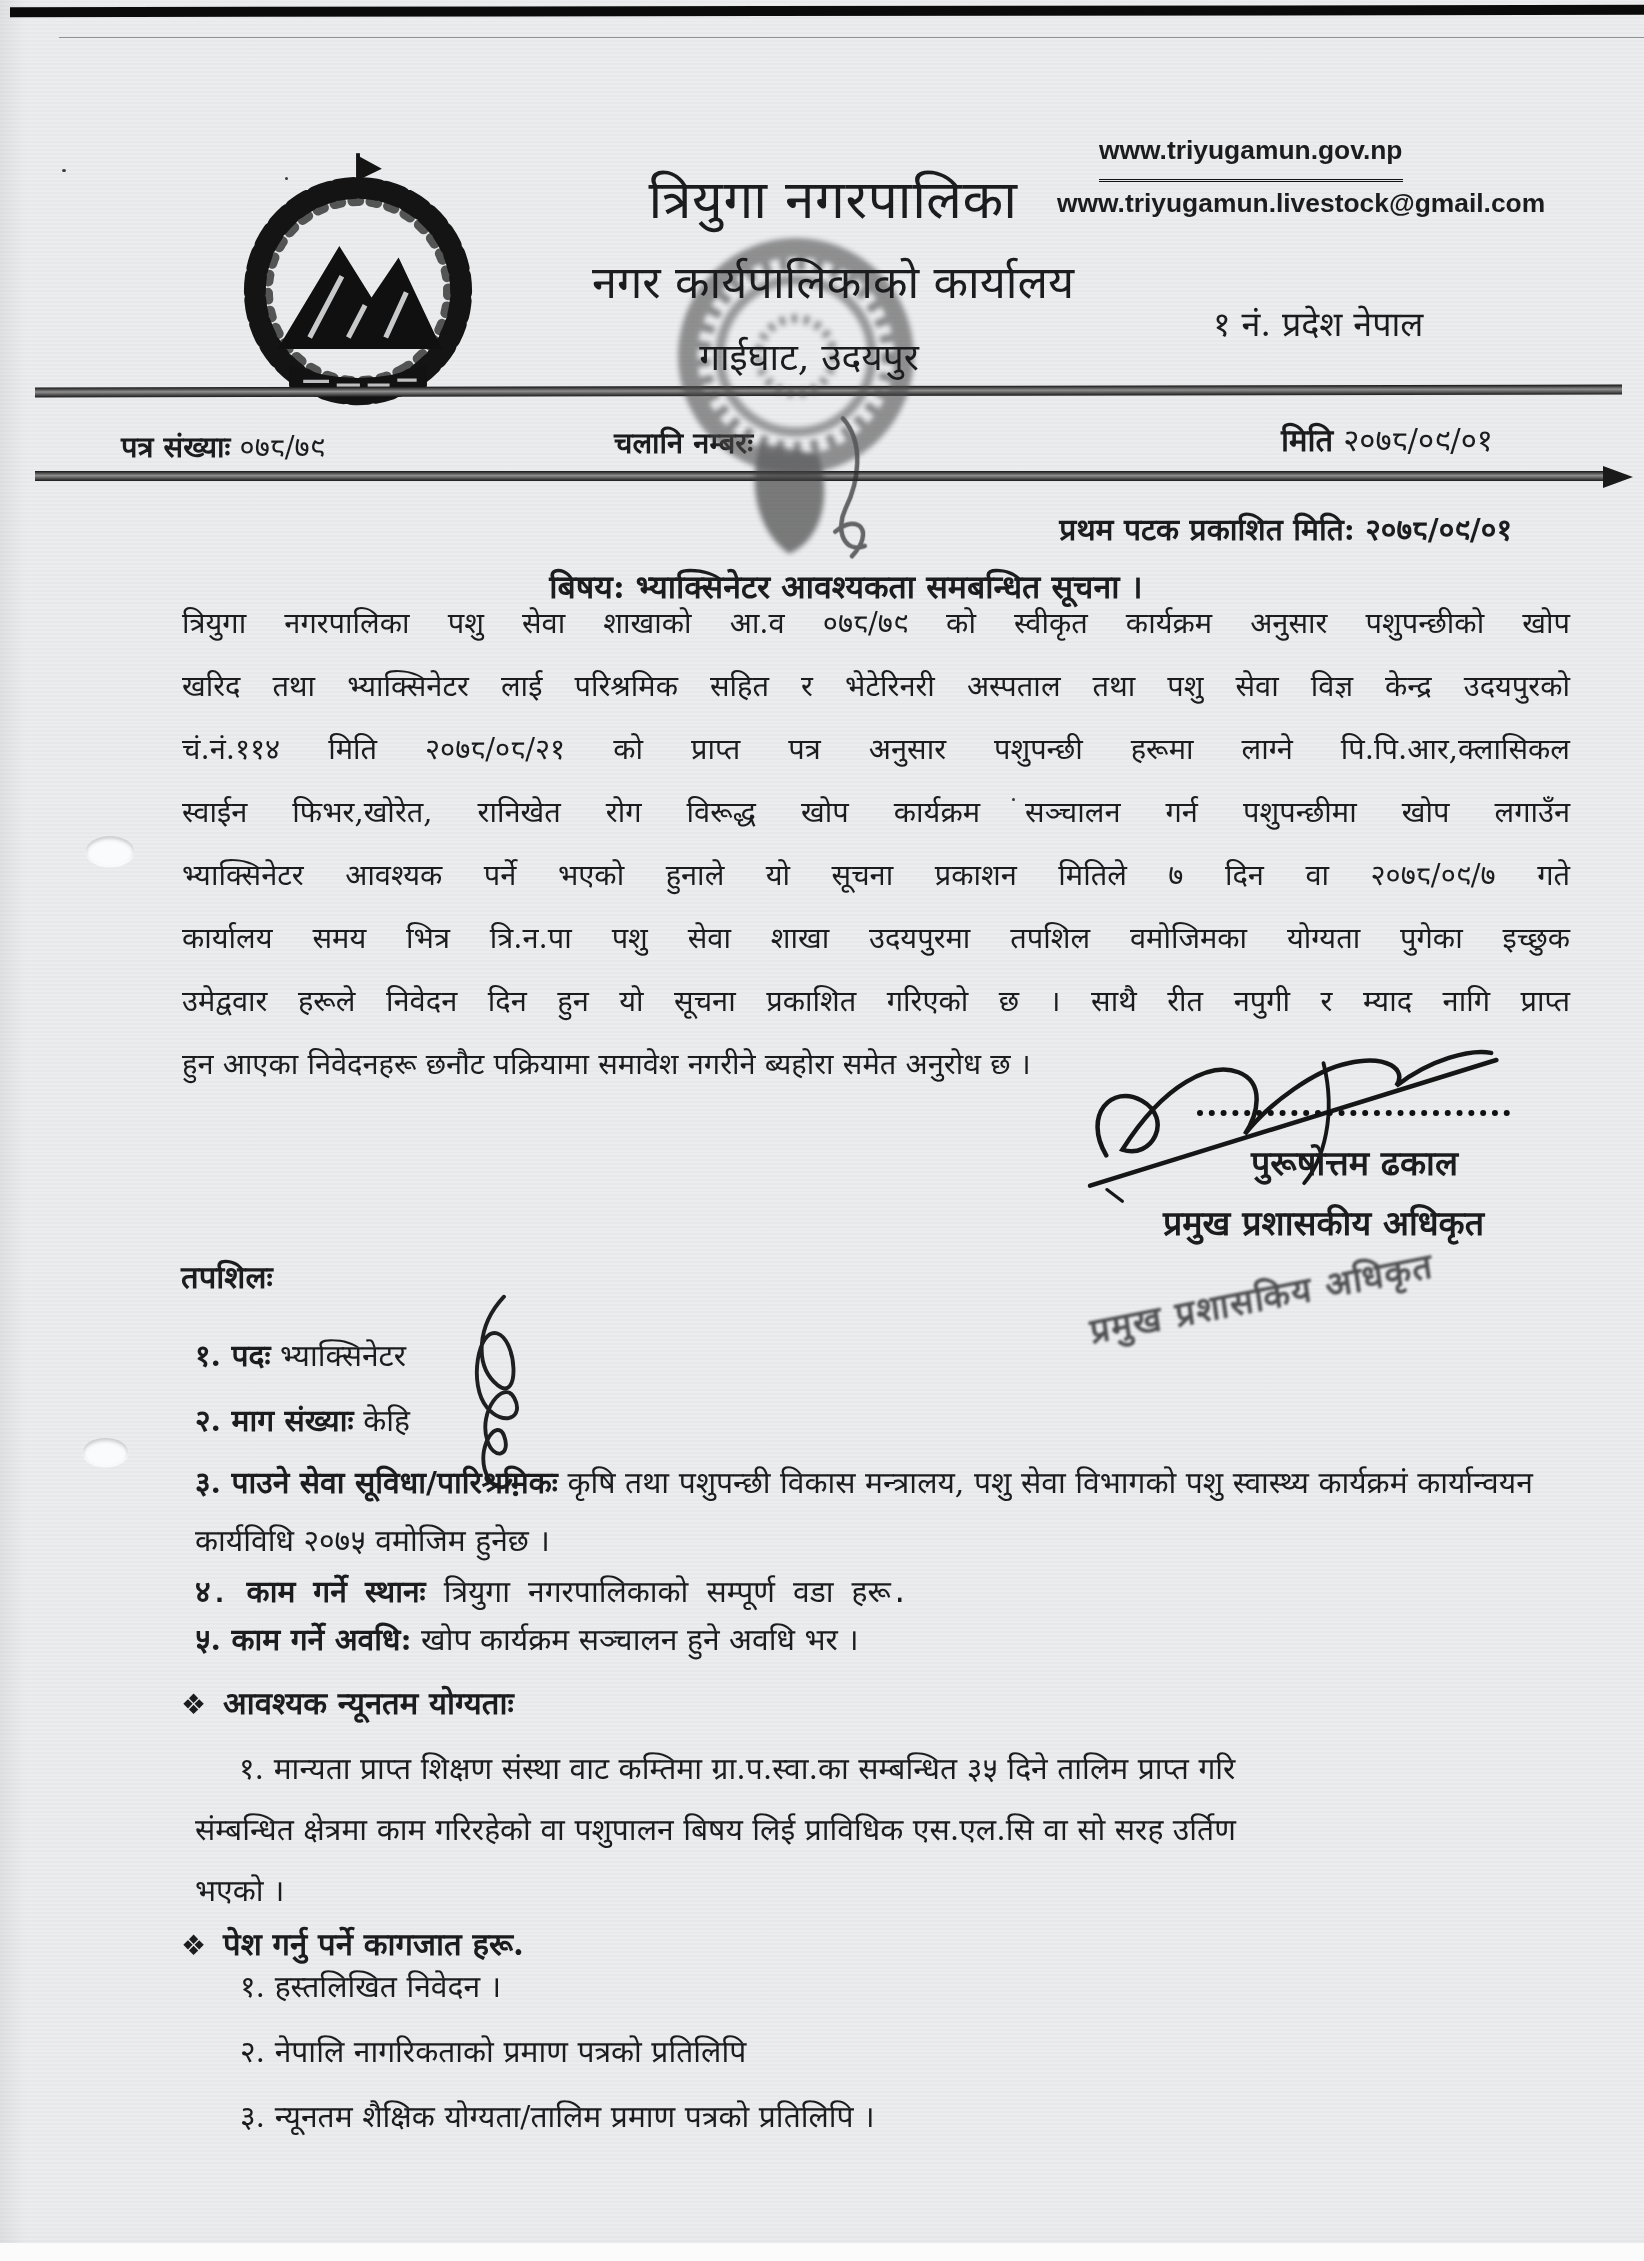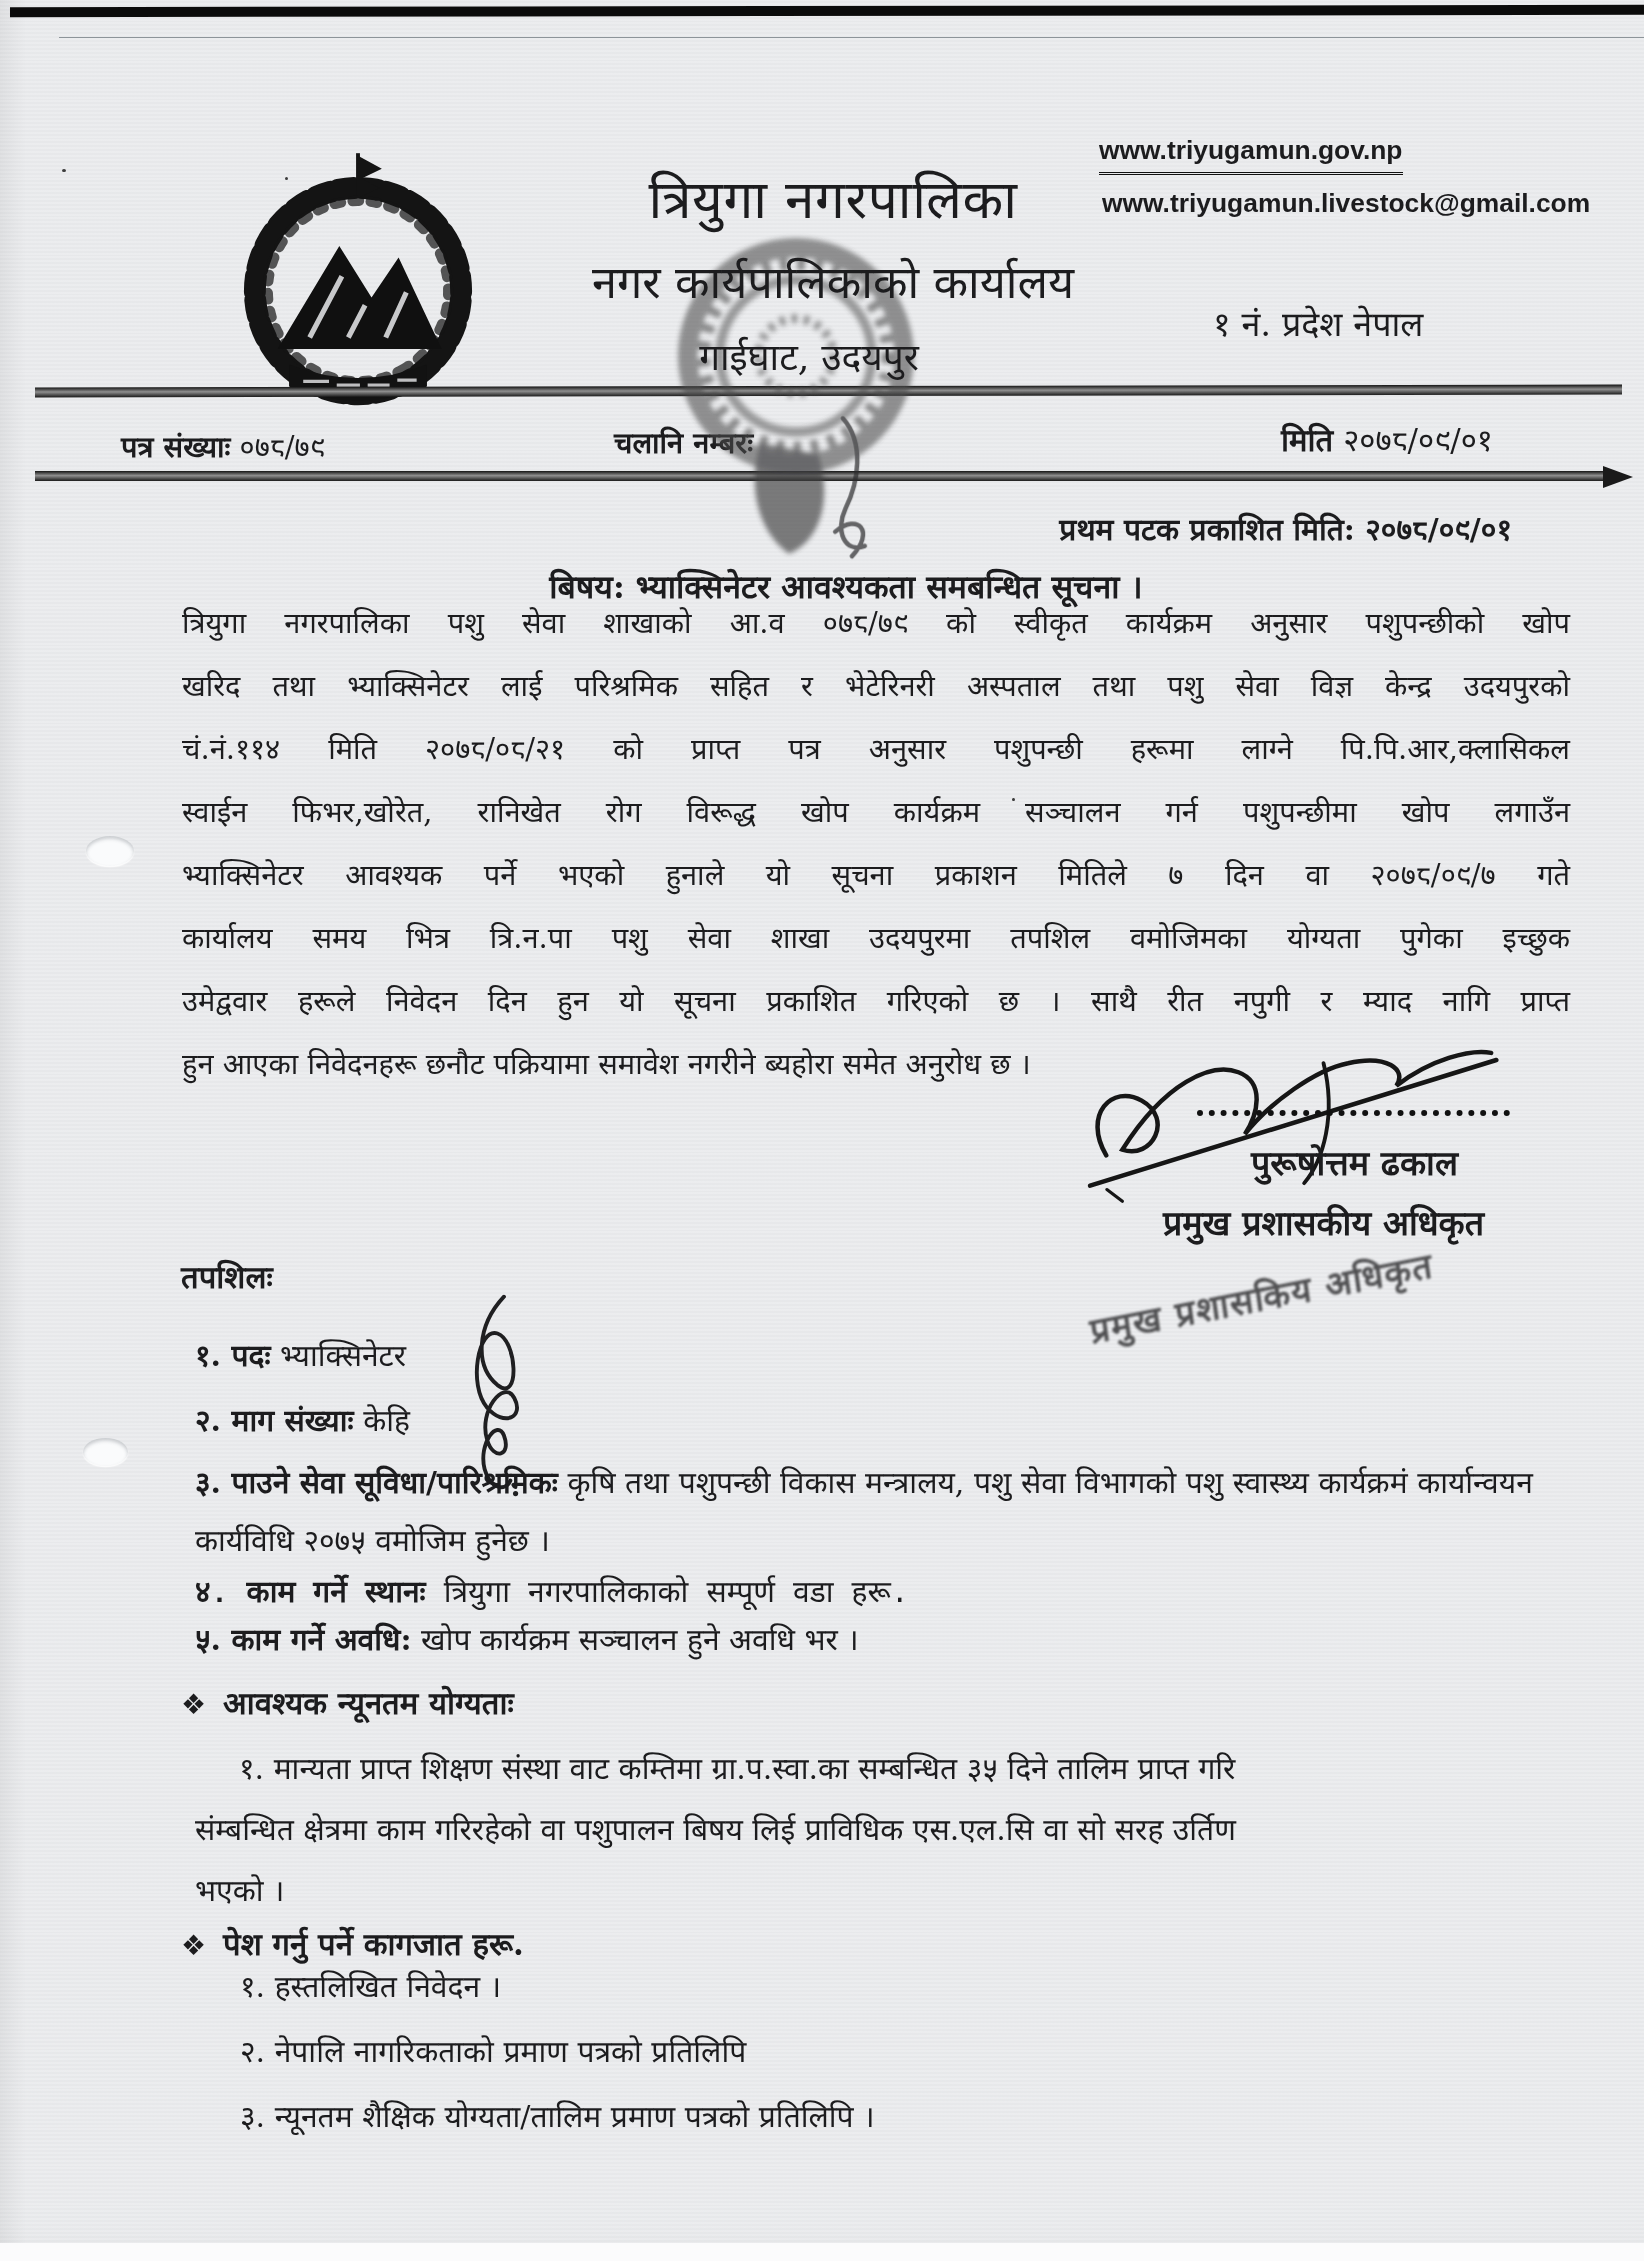--- a/index.html
+++ b/index.html
@@ -23,22 +23,22 @@
   .scan-top-line{left:59px;top:37px;width:1585px;height:1.3px;background:#8d9499;}
   .scan-bottom{left:0;top:2243px;width:1644px;height:18.7px;background:#fbfbfc;}
   .speck{width:3.9px;height:3.2px;background:#3c3c3c;border-radius:50%;}
   .hole{background:#fafbfc;border-radius:50%;
         box-shadow:inset 0 2.6px 3.9px rgba(70,75,85,.28), 0 1.3px 1.3px rgba(255,255,255,.9);}
 
   
   .muni-name{top:161px;left:833px;transform:translateX(-50%);font-size:53px;letter-spacing:0.6px;z-index:3;}
   .office-name{top:250px;left:833px;transform:translateX(-50%);font-size:45px;z-index:3;}
   .address{top:330px;left:809px;transform:translateX(-50%);font-size:37px;z-index:3;}
-  .website{top:135px;left:1099px;font-size:26.4px;font-weight:700;border-bottom:3.2px double #111;padding-bottom:6px;z-index:3;}
-  .email{top:188px;left:1102px;font-size:26.4px;font-weight:700;z-index:3;}
+  .website{top:135px;left:1099px;font-size:26.4px;font-weight:700;border-bottom:3.2px double #111;padding-bottom:13px;z-index:3;}
+  .email{top:188px;left:1057px;font-size:26.4px;font-weight:700;z-index:3;}
   .province{top:300px;left:1213px;font-size:34px;z-index:3;}
 
   .rule{height:9.7px;background:linear-gradient(180deg,#141414 0%,#8f8f8f 46%,#1b1b1b 100%);}
   .rule1{left:35px;top:386px;width:1587px;transform:rotate(-.1deg);}
   .rule2{left:35px;top:471px;width:1571px;}
   .arrowhead{left:1603px;top:466px;width:0;height:0;
      border-left:30px solid #1a1a1a;border-top:11px solid transparent;border-bottom:11px solid transparent;}
 
   .ref{font-size:29px;}
   .ref .lbl{font-weight:700;}

